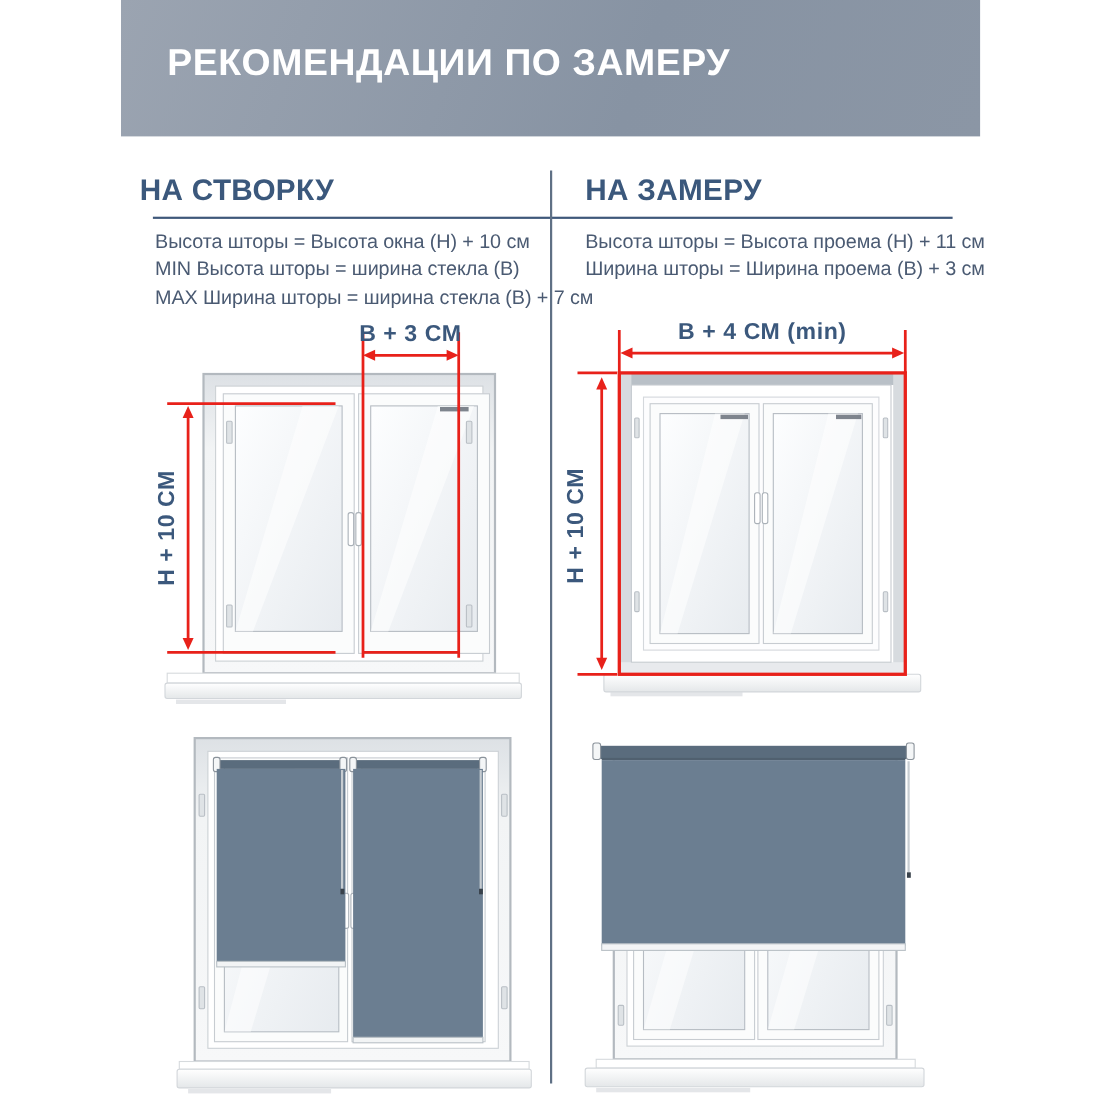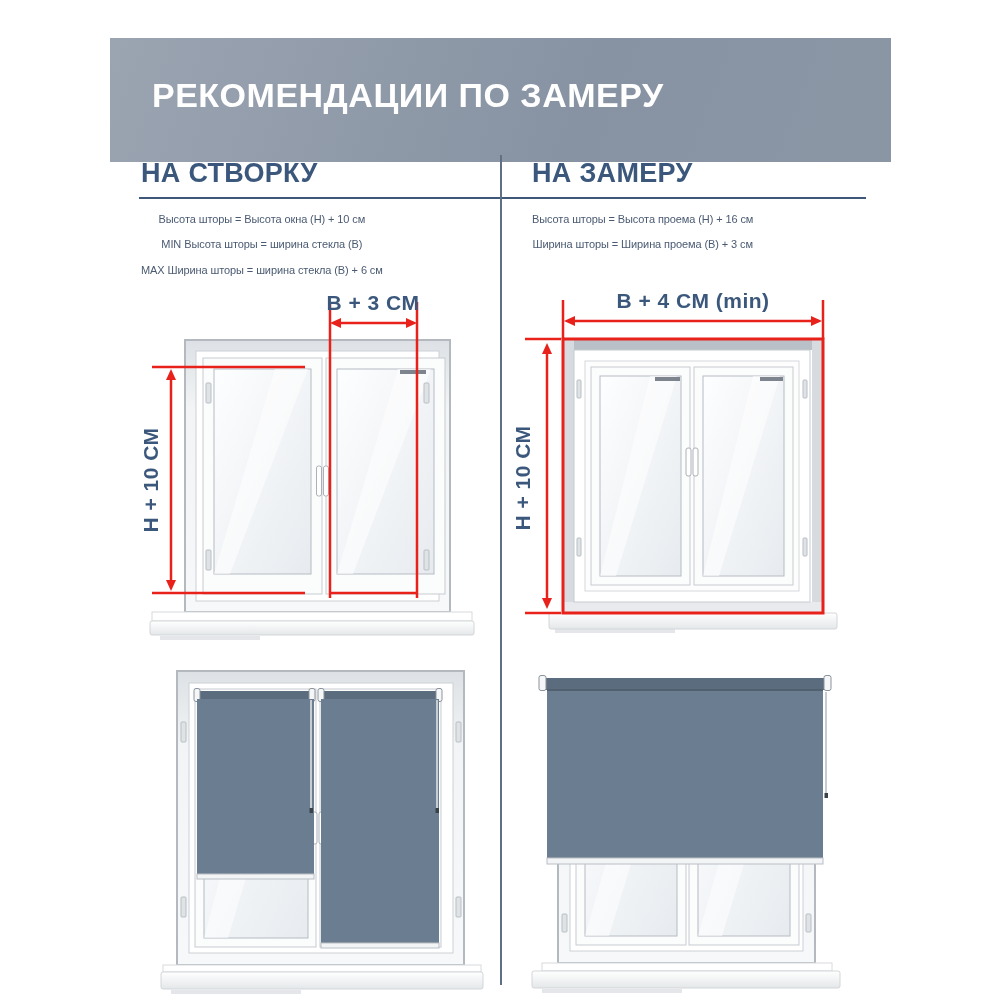--- a/index.html
+++ b/index.html
@@ -1,29 +1,29 @@
 <!DOCTYPE html>
 <html><head>
 <meta charset="utf-8">
 <style>
   html,body{margin:0;padding:0;background:#fff;}
   .page{position:relative;width:1000px;height:1000px;background:#fff;overflow:hidden;
         font-family:"Liberation Sans",sans-serif;}
   
   .band{position:absolute;left:110px;top:0;width:781px;height:124px;
         background:linear-gradient(110deg,#9ba4b1 0%,#8793a3 60%,#8b96a5 100%);
-        display:flex;align-items:center;margin-top:38px;}
+        display:flex;align-items:center;}
   .band h1{margin:0 0 10px 42px;color:#fff;font-size:34px;font-weight:bold;letter-spacing:.5px;}
   
   .hd{position:absolute;top:158px;margin:0;font-size:27px;font-weight:bold;
       color:#3b587c;letter-spacing:.3px;}
   .hd-underline{position:absolute;top:197px;height:2px;background:#3f587a;}
   .vdiv{position:absolute;left:500px;top:155px;width:2px;height:830px;background:#5f7085;}
-  .rules{position:absolute;top:207px;font-size:11px;line-height:25.4px;
-         color:#4a5a72;letter-spacing:-.1px;text-align:center;}
+  .rules{position:absolute;top:207px;font-size:18px;line-height:25.4px;
+         color:#4a5a72;letter-spacing:-.1px;}
   .rules p{margin:0;}
   svg{position:absolute;}
   .dim{font-family:"Liberation Sans",sans-serif;font-size:21px;font-weight:bold;
        fill:#3b587c;letter-spacing:.5px;}
   .red-ln{stroke:#e8211a;stroke-width:2.5;fill:none;}
   .red-rc{stroke:#e8211a;stroke-width:3;fill:none;}
   .red-fl{fill:#e8211a;}
 </style>
 </head>
 <body>
@@ -45,33 +45,33 @@
         <stop offset="0" stop-color="#ffffff"></stop>
           <stop offset="1" stop-color="#e4e7e9"></stop>
       </linearGradient>
     </defs>
   </svg>
 
   <header class="band">
     <h1>РЕКОМЕНДАЦИИ ПО ЗАМЕРУ</h1>
   </header>
 
-  <h2 class="hd" style="left:141px">НА СТВОРКУ</h2>
+  <h2 class="hd" style="left:127px">НА СТВОРКУ</h2>
   <h2 class="hd" style="left:532px">НА ЗАМЕРУ</h2>
   <div class="hd-underline" style="left:139px;width:362px"></div>
   <div class="hd-underline" style="left:501px;width:365px"></div>
   <div class="vdiv"></div>
 
   <div class="rules" style="left:141px">
     <p>Высота шторы = Высота окна (Н) + 10 см</p>
     <p>MIN Высота шторы = ширина стекла (В)</p>
-    <p>MAX Ширина шторы = ширина стекла (В) + 6 см</p>
+    <p>MAX Ширина шторы = ширина стекла (В) + 7 см</p>
   </div>
   <div class="rules" style="left:532px">
-    <p>Высота шторы = Высота проема (Н) + 16 см</p>
+    <p>Высота шторы = Высота проема (Н) + 11 см</p>
     <p>Ширина шторы = Ширина проема (В) + 3 см</p>
   </div>
 
   <svg style="left:130px;top:288px" width="365" height="370" viewBox="0 0 365 370">
     <g>
       <rect x="55" y="52" width="265" height="272" fill="url(#g-frame)" stroke="#b3b9bf" stroke-width="2"></rect>
       <rect x="66" y="63" width="243" height="250" fill="#ffffff" stroke="#ccd1d5"></rect>
       <rect x="73" y="70" width="119" height="236" fill="#fbfcfc" stroke="#c7ccd1"></rect>
       <rect x="196" y="70" width="119" height="236" fill="#fbfcfc" stroke="#c7ccd1"></rect>
       <rect x="84" y="81" width="97" height="205" fill="url(#g-glass)" stroke="#b6bcc3"></rect>

